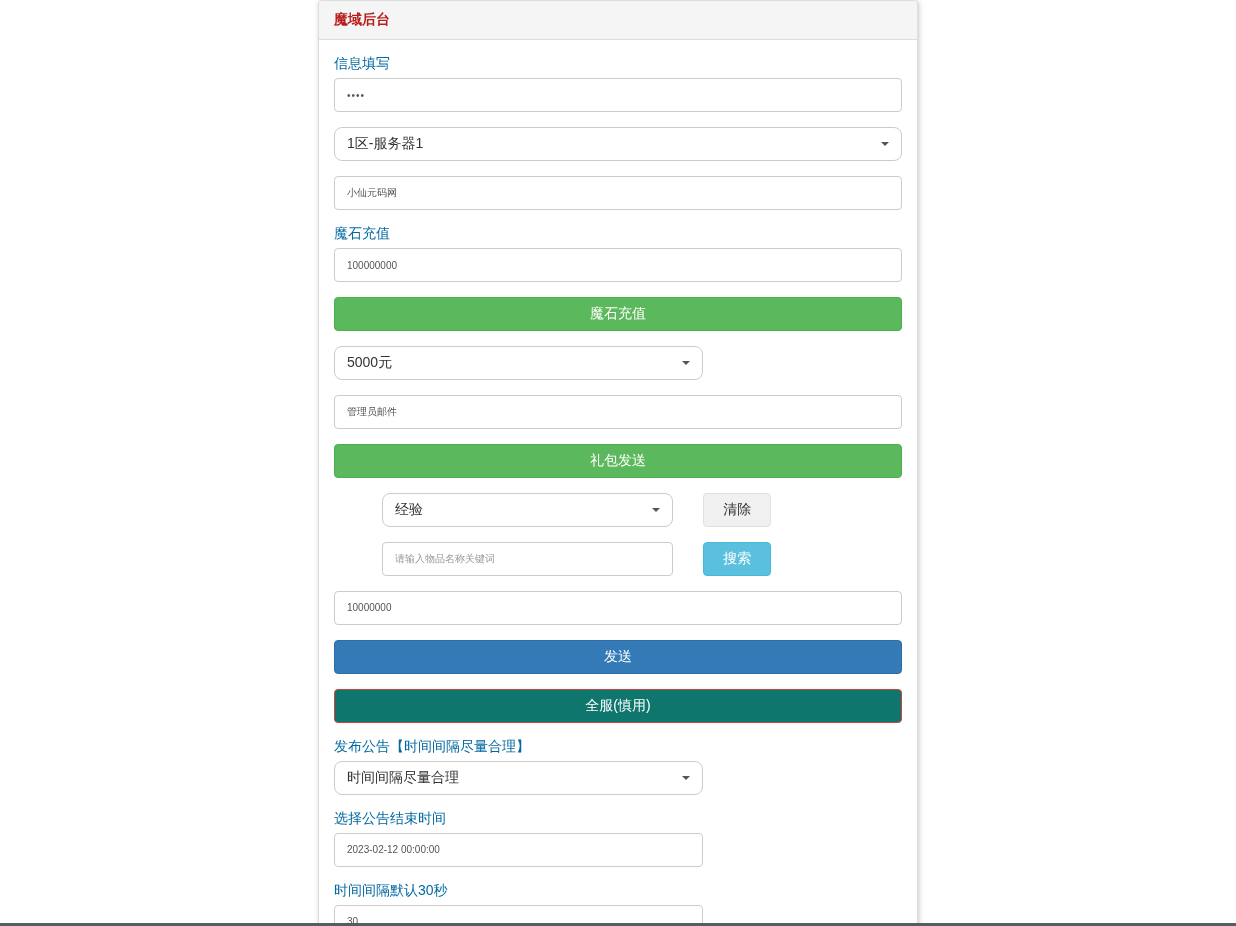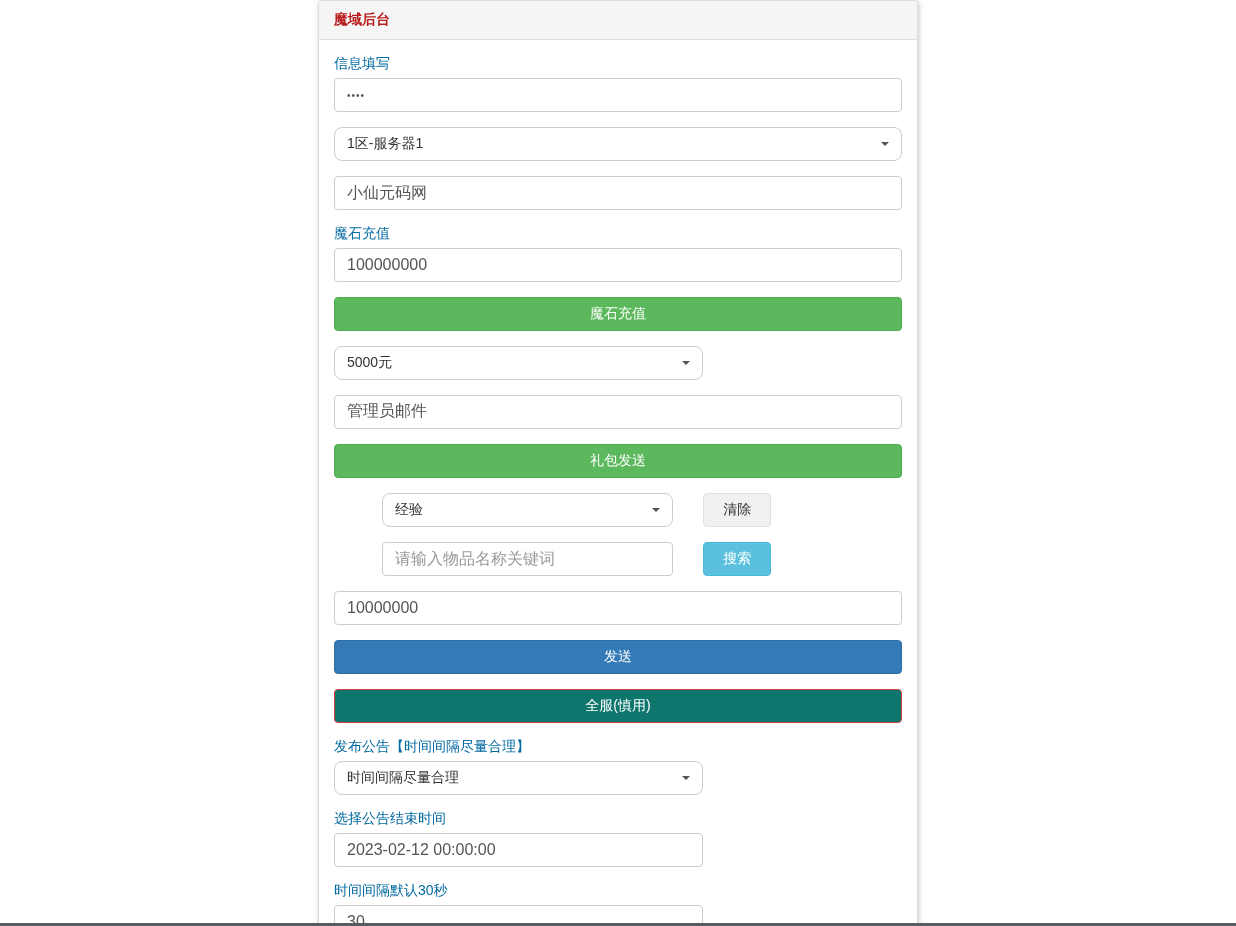--- a/index.html
+++ b/index.html
@@ -39,21 +39,21 @@
 .form-label {
   display: block;
   margin-bottom: 5px;
   color: #0369a1;
 }
 .form-control {
   display: block;
   width: 100%;
   height: 34px;
   padding: 6px 12px;
-  font-size: 16px;
+  font-size: 10px;
   line-height: 1.42857;
   color: #555;
   background: #fff;
   border: 1px solid #ccc;
   border-radius: 4px;
 }
 .form-control::placeholder {
   color: #999;
 }
 .form-group {

